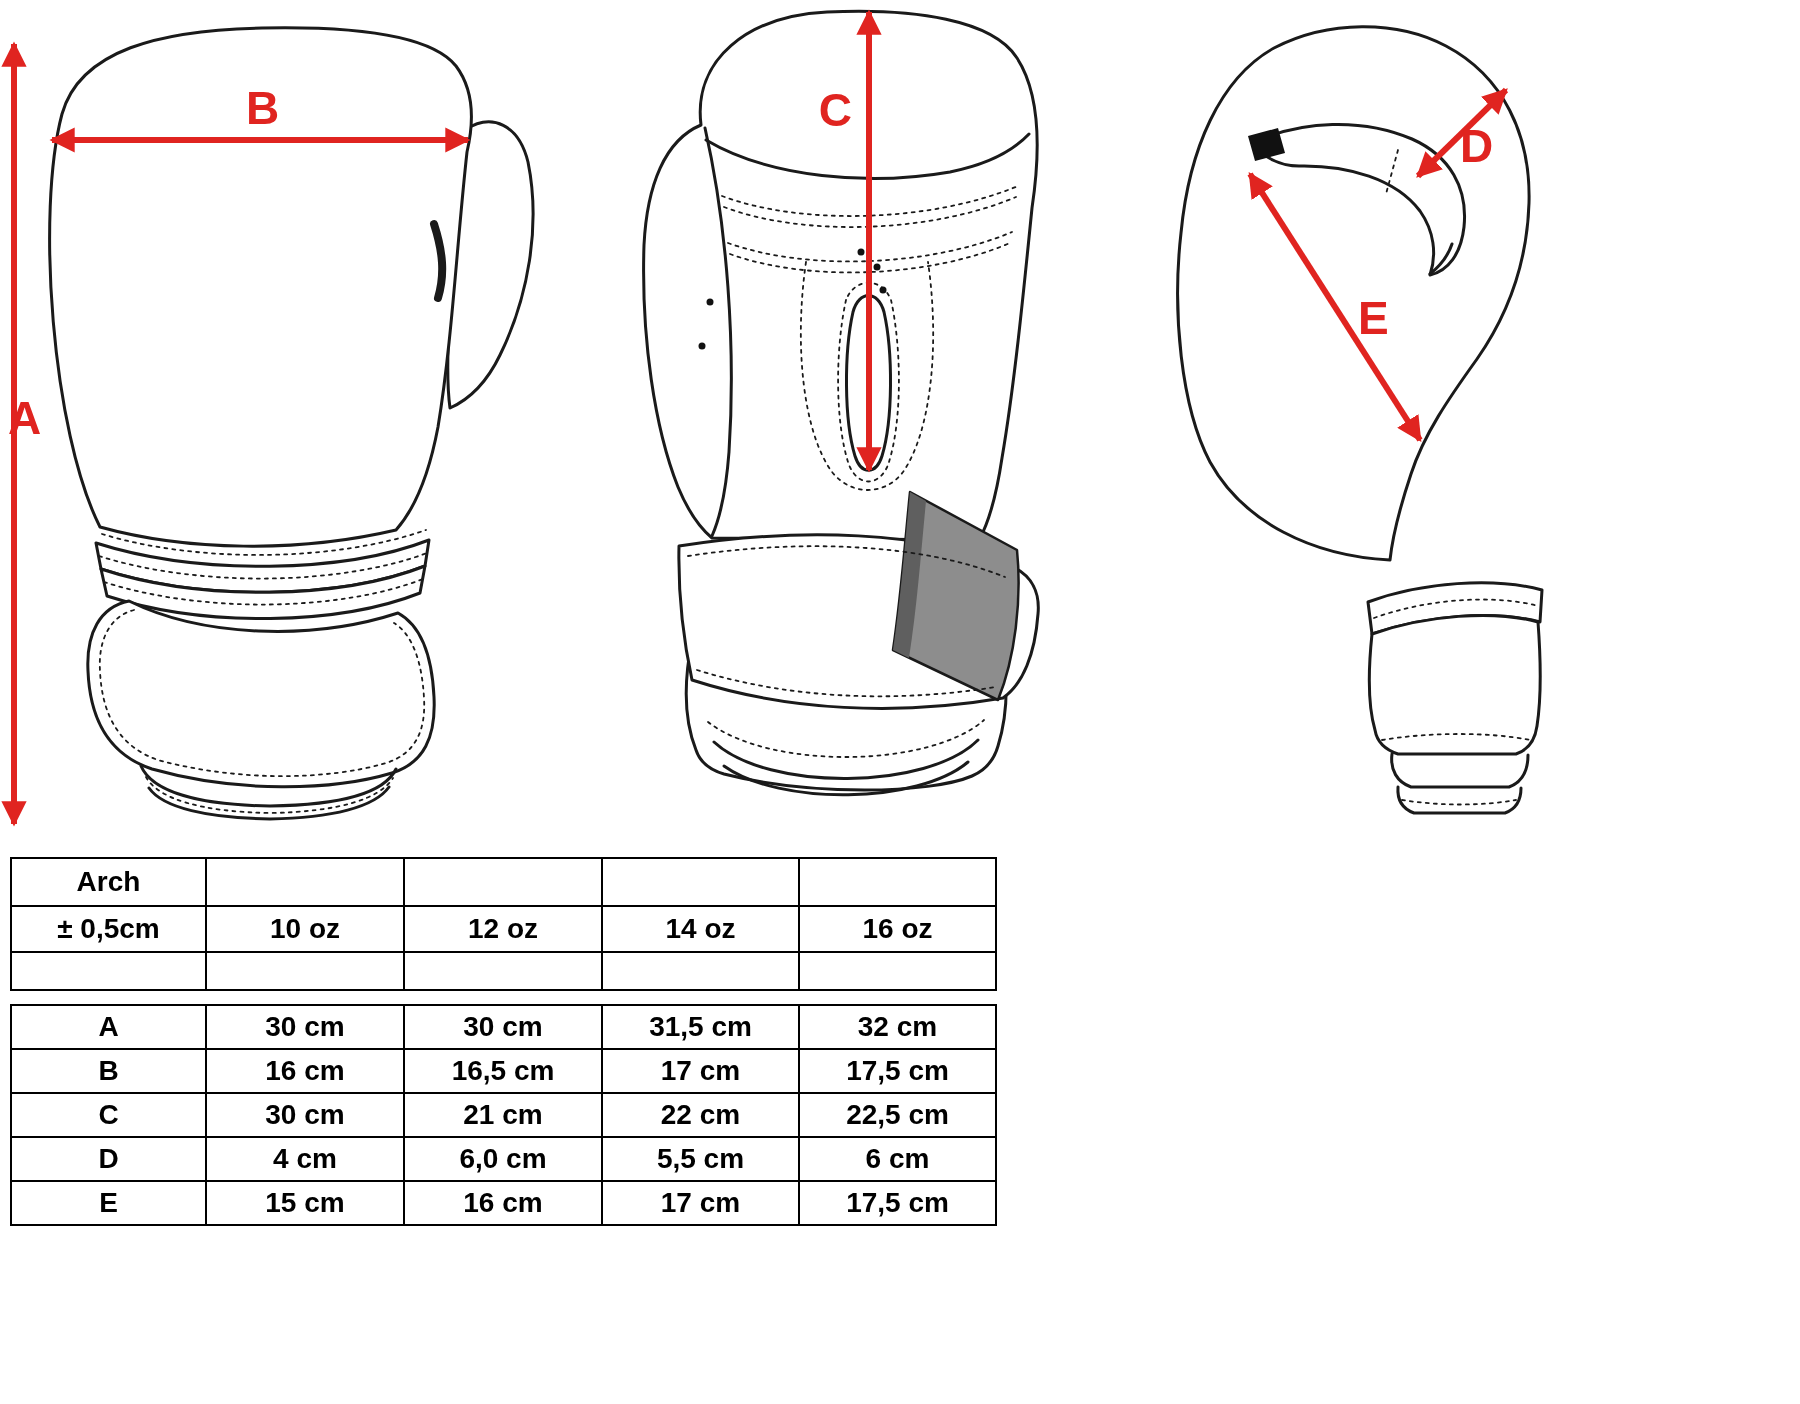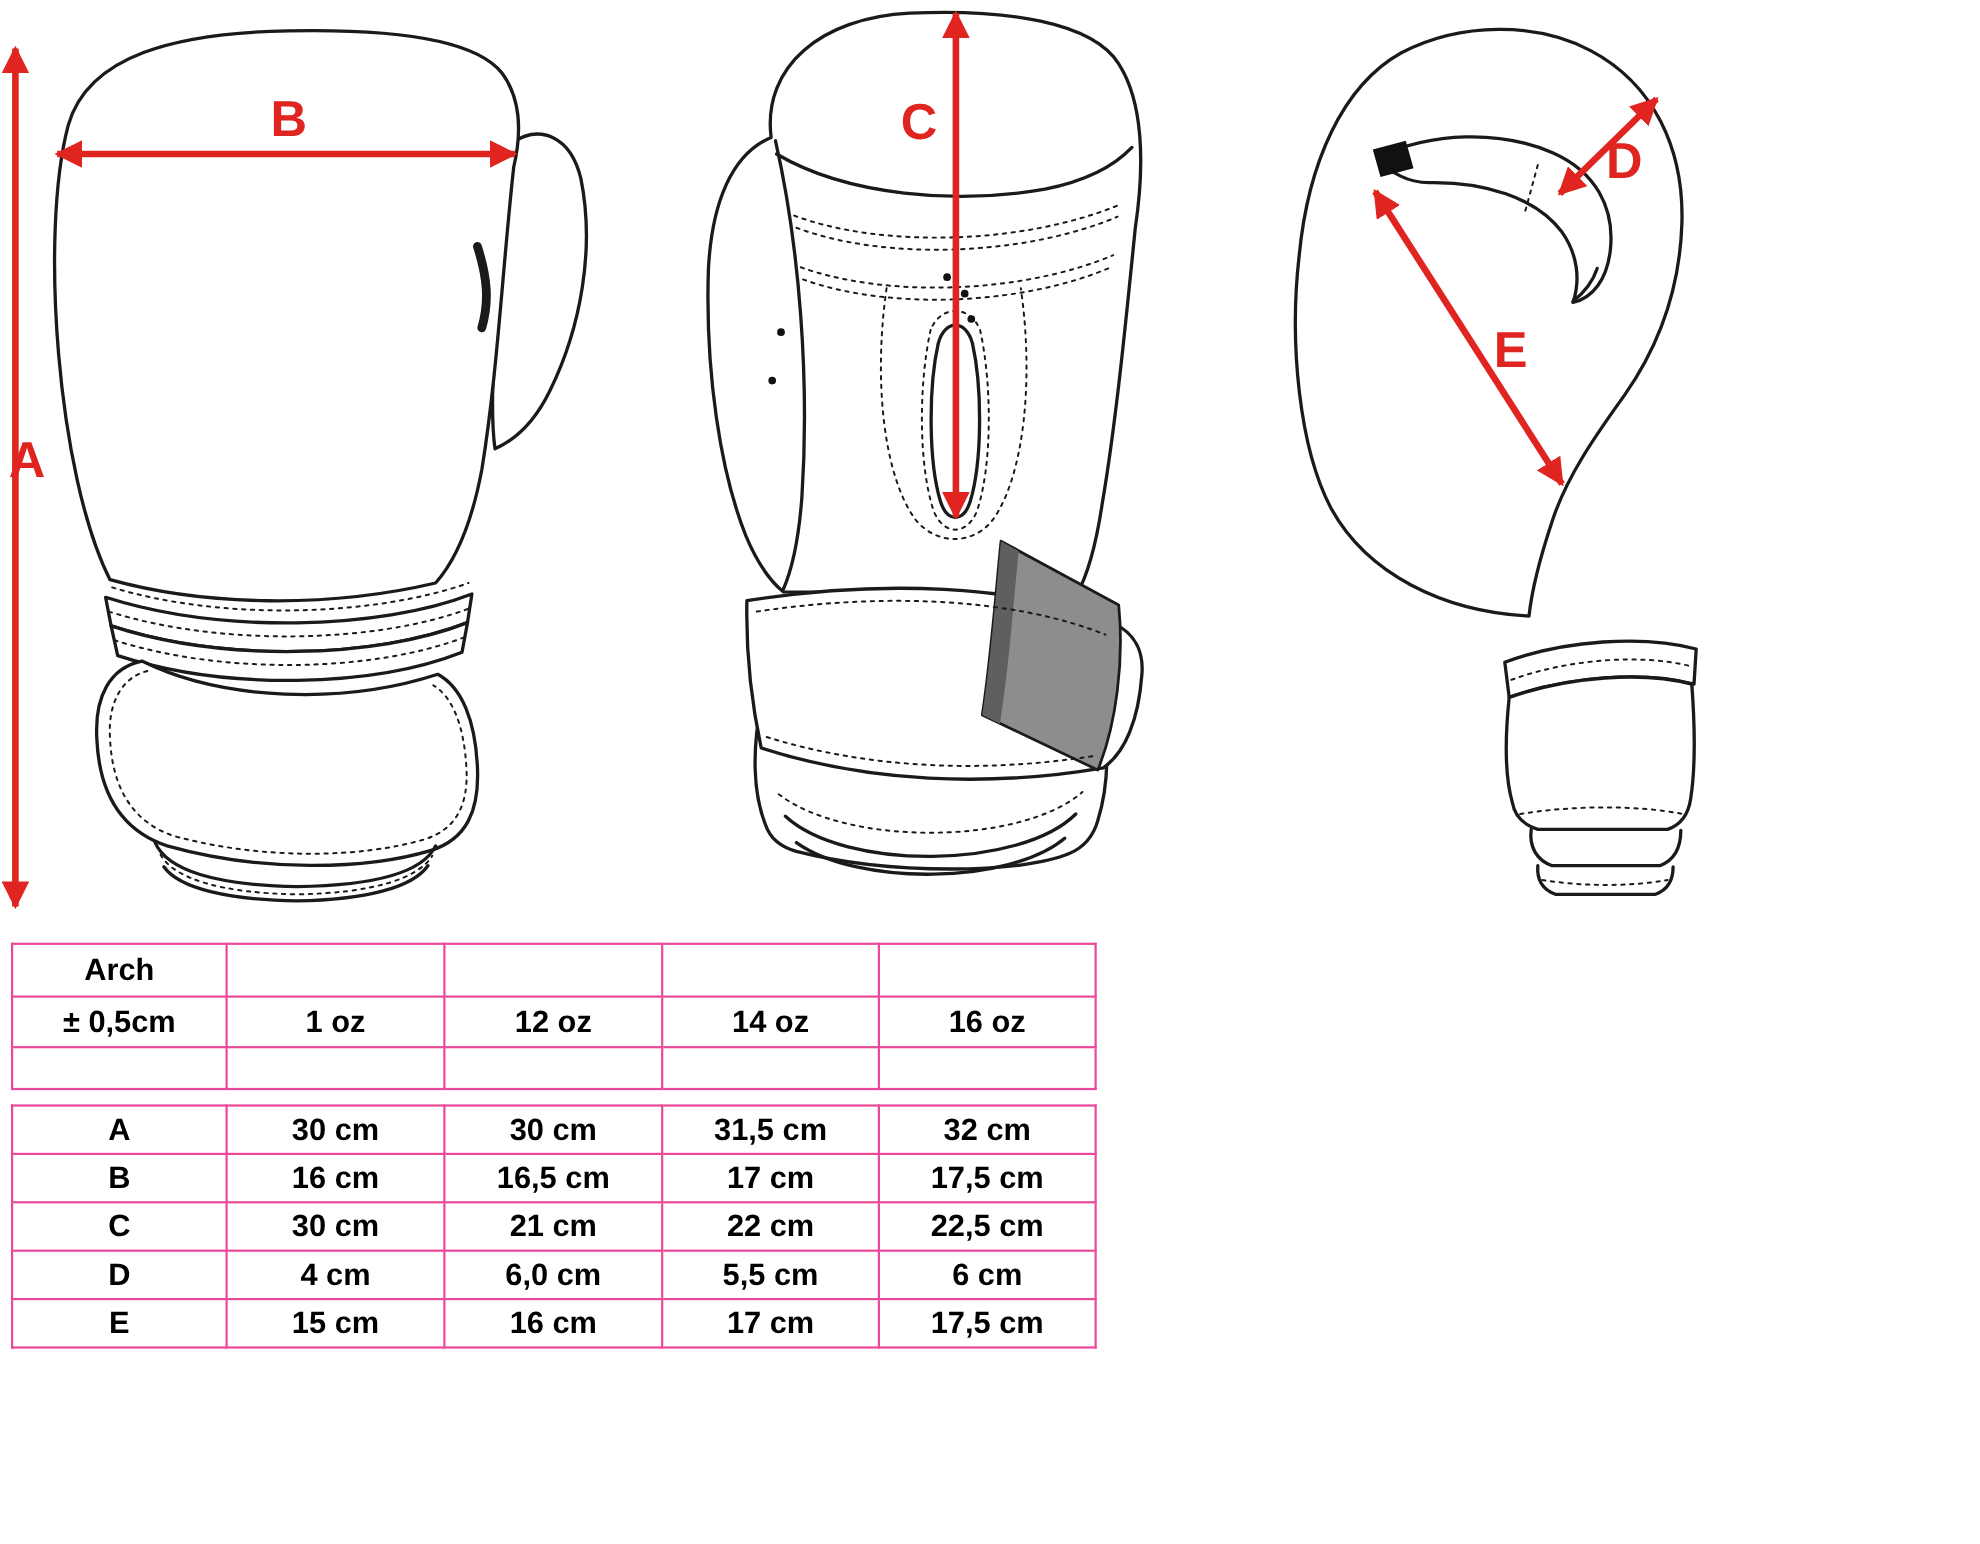--- a/index.html
+++ b/index.html
@@ -15,21 +15,21 @@
   #size-table-wrap { position: absolute; left: 10px; top: 857px; }
   table.size-table {
     border-collapse: collapse;
     table-layout: fixed;
     width: 985px;
     font-family: "Liberation Sans", sans-serif;
     font-weight: bold;
     color: #000;
   }
   table.size-table td {
-    border: 2px solid #ec4899;
+    border: 2px solid #000000;
     text-align: center;
     vertical-align: middle;
     padding: 0;
     font-size: 28px;
   }
   tr.r-head1 td { height: 46px; }
   tr.r-head2 td { height: 44px; }
   tr.r-empty td { height: 36px; }
   tr.r-gap td { border: none; height: 13px; }
   tr.r-data td { height: 42px; }
@@ -150,21 +150,21 @@
       <tbody>
         <tr class="r-head1">
           <td>Arch</td>
           <td></td>
           <td></td>
           <td></td>
           <td></td>
         </tr>
         <tr class="r-head2">
           <td>± 0,5cm</td>
-          <td>1 oz</td>
+          <td>10 oz</td>
           <td>12 oz</td>
           <td>14 oz</td>
           <td>16 oz</td>
         </tr>
         <tr class="r-empty">
           <td></td>
           <td></td>
           <td></td>
           <td></td>
           <td></td>

